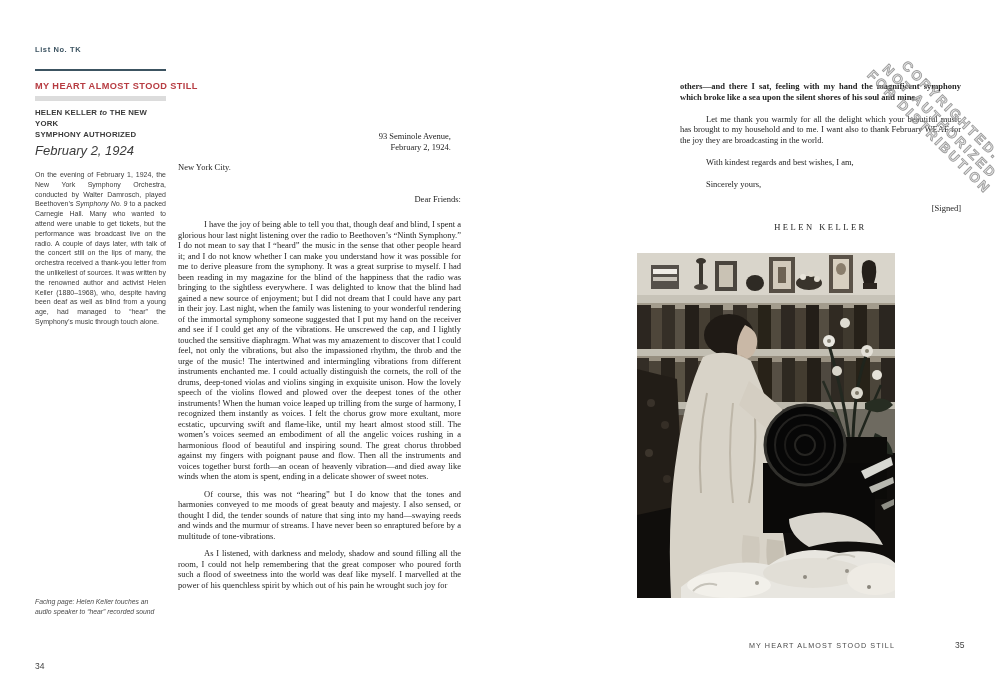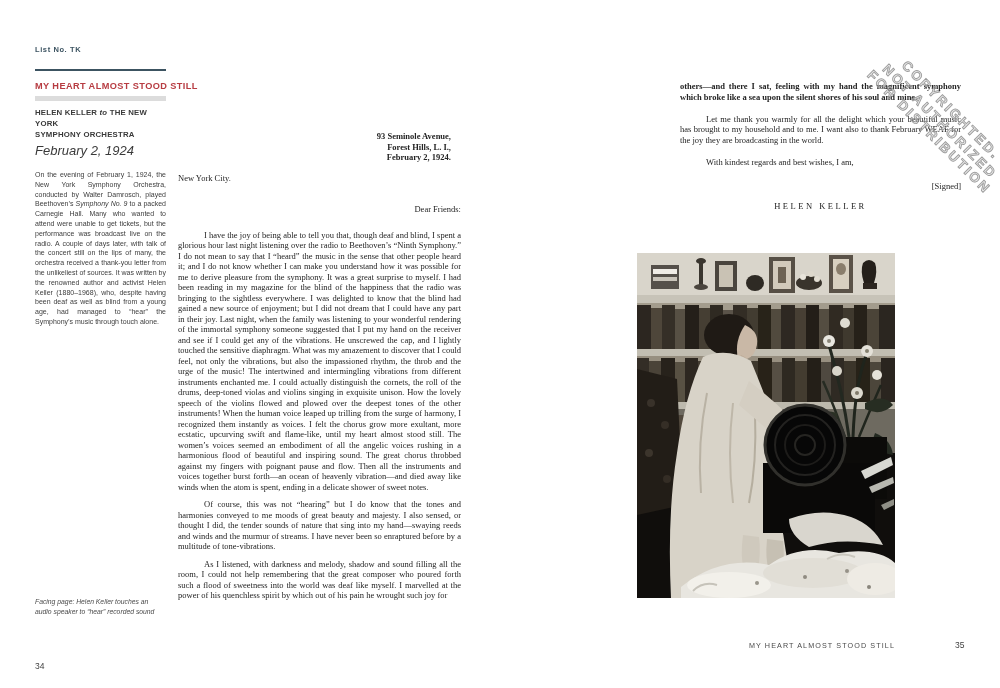--- a/index.html
+++ b/index.html
@@ -32,21 +32,21 @@
 
   .caption{position:absolute;left:35px;top:597px;width:150px;
            font-family:"Liberation Sans",sans-serif;font-style:italic;
            font-size:6.8px;line-height:9.5px;color:#4a4a4a;}
   .folio-left{position:absolute;left:35px;top:661px;font-size:8.5px;color:#3f3f3f;
               font-family:"Liberation Sans",sans-serif;}
 
   
   .letter-left{position:absolute;left:178px;top:131px;width:283px;
                font-size:8.5px;line-height:10.5px;}
-  .address{text-align:right;padding-right:10px;font-weight:bold;}
+  .address{text-align:right;padding-right:10px;}
   .recipient{margin-top:10px;}
   .salutation{margin-top:21px;text-align:right;}
   .para{margin:7px 0 0;text-align:justify;text-indent:26px;}
   .para.first{margin-top:15px;}
 
   
   .letter-right{position:absolute;left:680px;top:70px;width:281px;
                 font-size:8.5px;line-height:10.8px;}
   .no-indent{text-indent:0;margin-top:0;font-weight:bold;}
   .letter-right .para{margin-top:11px;}
@@ -73,51 +73,51 @@
   <div class="watermark">
     <div>COPYRIGHTED.</div>
     <div>NOT AUTHORIZED</div>
     <div>FOR DISTRIBUTION</div>
   </div>
 
   <aside class="sidebar">
     <div class="list-no">List No. TK</div>
     <h1 class="side-title">MY HEART ALMOST STOOD STILL</h1>
     <div class="graybar"></div>
-    <h2 class="side-heading"><span>HELEN KELLER </span><span class="ital">to</span><span> THE NEW YORK</span><br><span>SYMPHONY ORCHESTRA</span></h2>
+    <h2 class="side-heading"><span>HELEN KELLER </span><span class="ital">to</span><span> THE NEW YORK</span><br><span>SYMPHONY AUTHORIZED</span></h2>
     <div class="side-date">February 2, 1924</div>
     <p class="commentary"><span>On the evening of February 1, 1924, the New York Symphony Orchestra, conducted by Walter Damrosch, played Beethoven’s </span><em>Symphony No. 9</em><span> to a packed Carnegie Hall. Many who wanted to attend were unable to get tickets, but the performance was broadcast live on the radio. A couple of days later, with talk of the concert still on the lips of many, the orchestra received a thank-you letter from the unlikeliest of sources. It was written by the renowned author and activist Helen Keller (1880–1968), who, despite having been deaf as well as blind from a young age, had managed to “hear” the Symphony’s music through touch alone.</span></p>
   </aside>
 
   <div class="caption">
     <div>Facing page: Helen Keller touches an</div>
     <div>audio speaker to “hear” recorded sound</div>
   </div>
 
   <div class="folio-left">34</div>
 
   <main class="letter-left">
     <div class="address">
       <div>93 Seminole Avenue,</div>
-      <div>Forest Hills, L. I.,</div>
       <div>February 2, 1924.</div>
     </div>
     <div class="recipient">
       <div>New York City.</div>
     </div>
     <div class="salutation">Dear Friends:</div>
     <p class="para first">I have the joy of being able to tell you that, though deaf and blind, I spent a glorious hour last night listening over the radio to Beethoven’s “Ninth Symphony.” I do not mean to say that I “heard” the music in the sense that other people heard it; and I do not know whether I can make you understand how it was possible for me to derive pleasure from the symphony. It was a great surprise to myself. I had been reading in my magazine for the blind of the happiness that the radio was bringing to the sightless everywhere. I was delighted to know that the blind had gained a new source of enjoyment; but I did not dream that I could have any part in their joy. Last night, when the family was listening to your wonderful rendering of the immortal symphony someone suggested that I put my hand on the receiver and see if I could get any of the vibrations. He unscrewed the cap, and I lightly touched the sensitive diaphragm. What was my amazement to discover that I could feel, not only the vibrations, but also the impassioned rhythm, the throb and the urge of the music! The intertwined and intermingling vibrations from different instruments enchanted me. I could actually distinguish the cornets, the roll of the drums, deep-toned violas and violins singing in exquisite unison. How the lovely speech of the violins flowed and plowed over the deepest tones of the other instruments! When the human voice leaped up trilling from the surge of harmony, I recognized them instantly as voices. I felt the chorus grow more exultant, more ecstatic, upcurving swift and flame-like, until my heart almost stood still. The women’s voices seemed an embodiment of all the angelic voices rushing in a harmonious flood of beautiful and inspiring sound. The great chorus throbbed against my fingers with poignant pause and flow. Then all the instruments and voices together burst forth—an ocean of heavenly vibration—and died away like winds when the atom is spent, ending in a delicate shower of sweet notes.</p>
     <p class="para">Of course, this was not “hearing” but I do know that the tones and harmonies conveyed to me moods of great beauty and majesty. I also sensed, or thought I did, the tender sounds of nature that sing into my hand—swaying reeds and winds and the murmur of streams. I have never been so enraptured before by a multitude of tone-vibrations.</p>
     <p class="para">As I listened, with darkness and melody, shadow and sound filling all the room, I could not help remembering that the great composer who poured forth such a flood of sweetness into the world was deaf like myself. I marvelled at the power of his quenchless spirit by which out of his pain he wrought such joy for</p>
   </main>
 
   <main class="letter-right">
     <p class="para no-indent">others—and there I sat, feeling with my hand the magnificent symphony which broke like a sea upon the silent shores of his soul and mine.</p>
     <p class="para">Let me thank you warmly for all the delight which your beautiful music has brought to my household and to me. I want also to thank February WEAF for the joy they are broadcasting in the world.</p>
     <p class="regards">With kindest regards and best wishes, I am,</p>
+    <p class="closing">Sincerely yours,</p>
     <div class="signed">[Signed]</div>
     <div class="signature">HELEN KELLER</div>
   </main>
 
   <div class="photo">
     <svg viewBox="0 0 258 345" width="258" height="345" xmlns="http://www.w3.org/2000/svg">
 
       <rect width="258" height="345" fill="#13110e"></rect>
 
       <rect x="0" y="0" width="258" height="42" fill="#d9d5cb"></rect>

